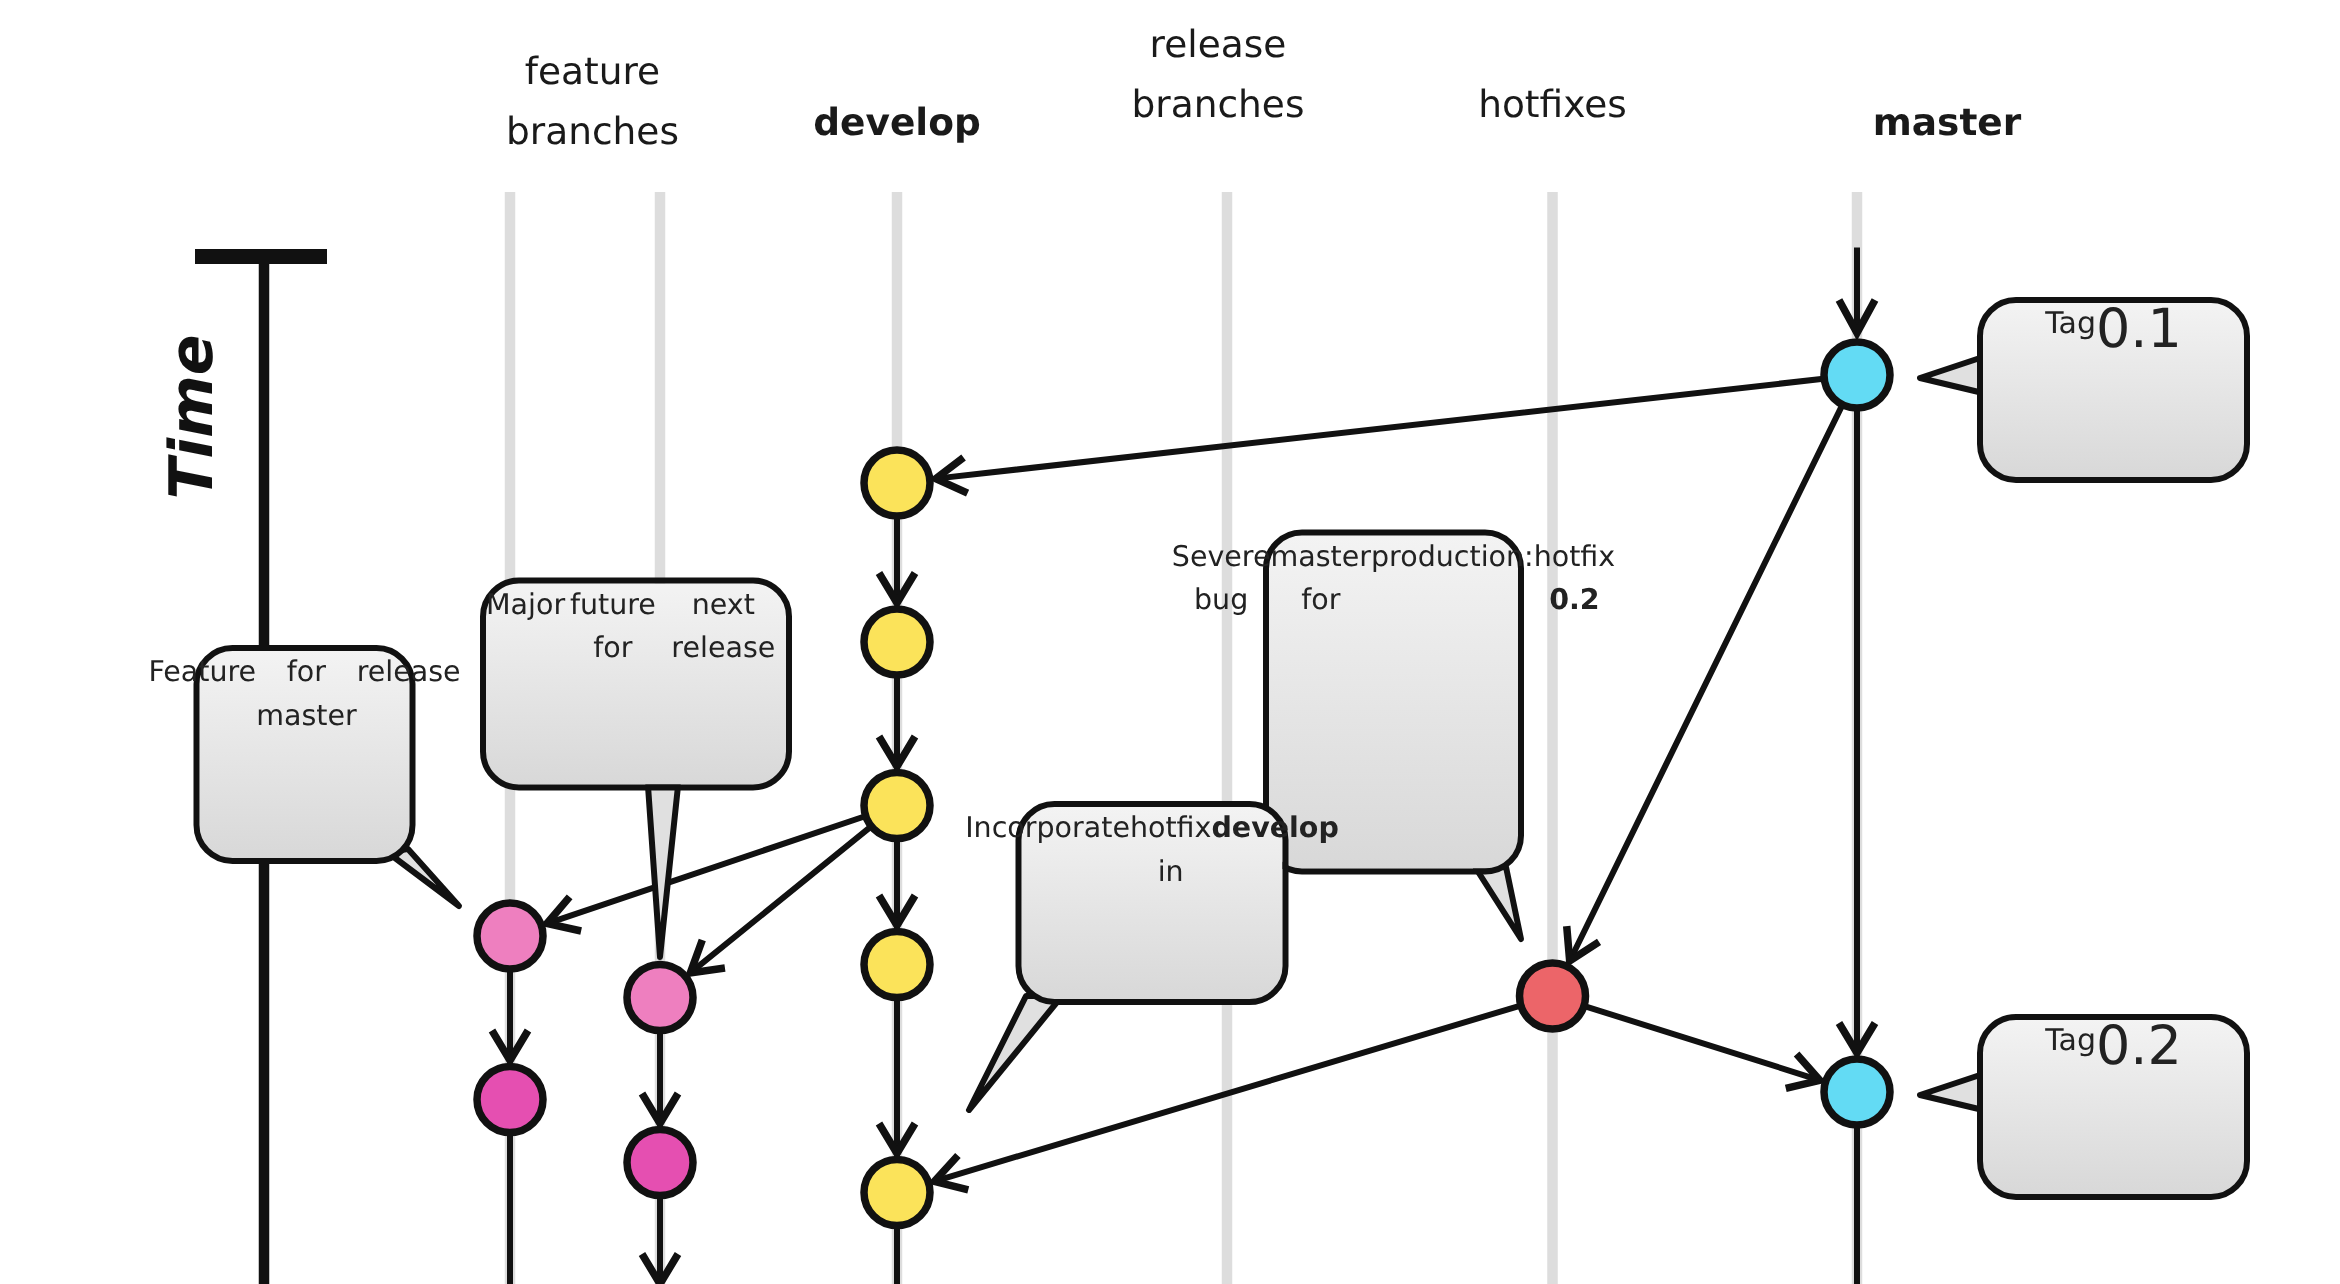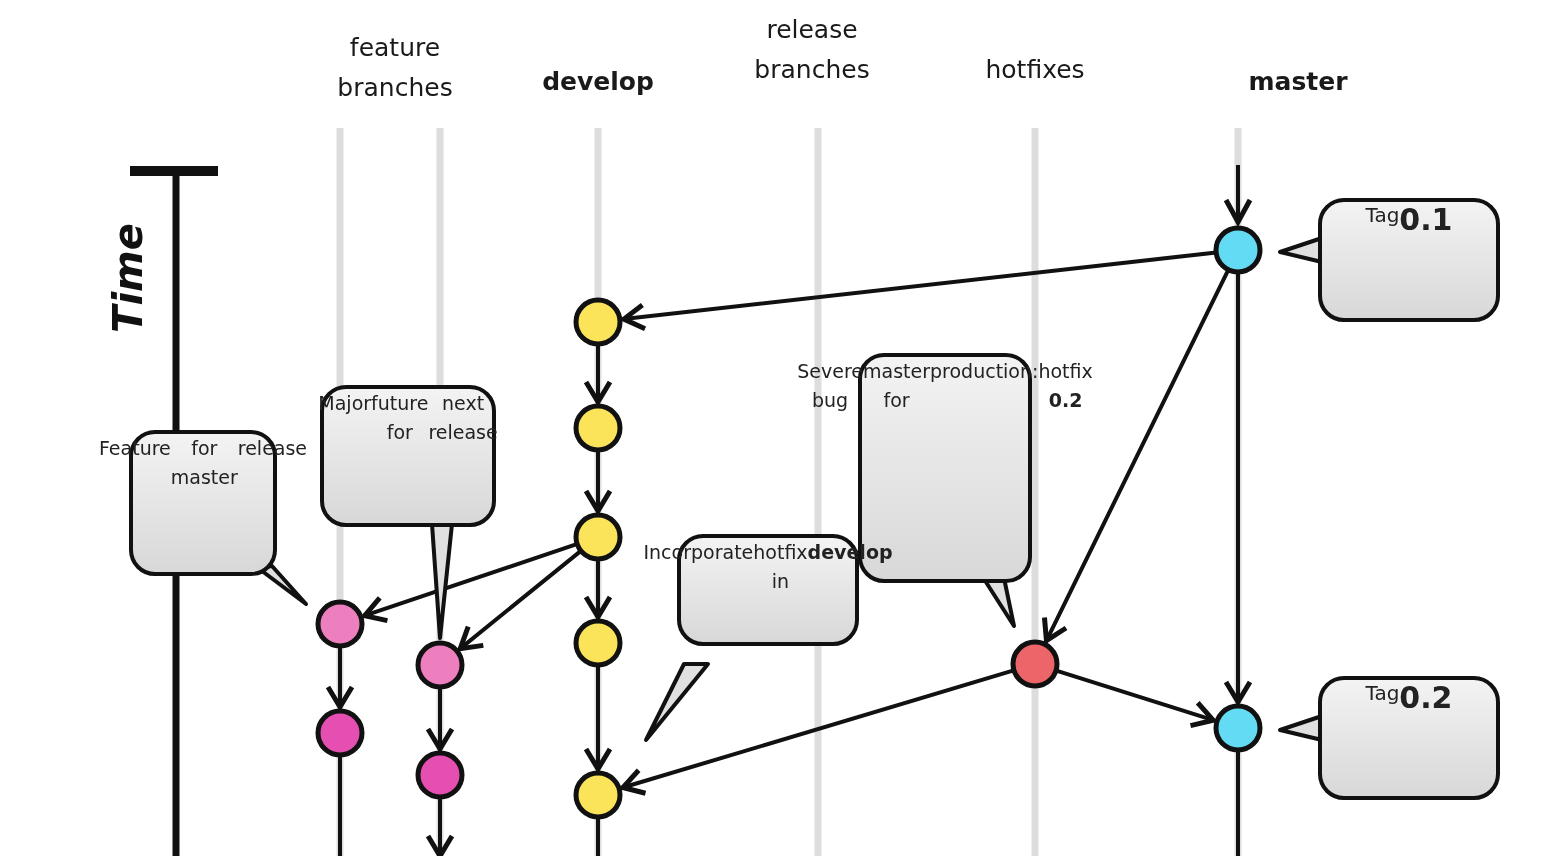--- a/index.html
+++ b/index.html
@@ -4,21 +4,21 @@
 <style>
   html, body { margin:0; padding:0; background:#ffffff; }
   body { width:1560px; height:856px; overflow:hidden; position:relative; font-family:"DejaVu Sans", sans-serif; }
   #canvas { position:absolute; left:0; top:0; }
   .lane-label { position:absolute; text-align:center; color:#1a1a1a; font-size:25px; line-height:40px; width:220px; }
   .lane-label.bold { font-weight:bold; }
   .time-label { position:absolute; left:68px; top:255px; transform:rotate(-90deg); transform-origin:center; font-size:40px; font-weight:bold; font-style:italic; color:#111; width:120px; text-align:center; }
   .bubble { position:absolute; border:4px solid #111; border-radius:26px; background:linear-gradient(#f3f3f3,#d8d8d8); box-sizing:border-box; text-align:center; color:#222; font-size:19px; line-height:29px; display:flex; flex-direction:row; justify-content:center; }
   .bubble .b { font-weight:bold; }
   .tag .t1 { font-size:20px; line-height:26px; }
-  .tag .t2 { font-size:30px; font-weight:bold; line-height:36px; }
+  .tag .t2 { font-size:36px; font-weight:normal; line-height:36px; }
 </style>
 </head>
 <body>
 
 <svg id="canvas" width="1560" height="856">
   <g id="tracks">
       <line x1="340" y1="128" x2="340" y2="856" stroke="#dddddd" stroke-width="7"></line>
       <line x1="440" y1="128" x2="440" y2="856" stroke="#dddddd" stroke-width="7"></line>
       <line x1="598" y1="128" x2="598" y2="856" stroke="#dddddd" stroke-width="7"></line>
       <line x1="818" y1="128" x2="818" y2="856" stroke="#dddddd" stroke-width="7"></line>
@@ -112,28 +112,28 @@
 </div>
 <div class="bubble tag" style="left:1318px; top:676px; width:182px; height:124px;">
   <div class="t1">Tag</div>
   <div class="t2">0.2</div>
 </div>
 <div class="bubble" style="left:129px; top:430px; width:148px; height:146px;">
   <div>Feature</div>
   <div>for master</div>
   <div>release</div>
 </div>
-<div class="bubble" style="left:320px; top:385px; width:176px; height:142px;">
+<div class="bubble" style="left:320px; top:385px; width:208px; height:142px;">
   <div>Major</div>
   <div>future for</div>
   <div>next release</div>
 </div>
-<div class="bubble" style="left:842px; top:353px; width:174px; height:230px;margin-left:16px;">
+<div class="bubble" style="left:842px; top:353px; width:174px; height:230px;">
   <div>Severe bug</div>
   <div>master for</div>
   <div>production:</div>
   <div><span>hotfix </span><span class="b">0.2</span></div>
 </div>
-<div class="bubble" style="left:677px; top:534px; width:182px; height:112px;">
+<div class="bubble" style="left:677px; top:534px; width:182px; height:136px;">
   <div>Incorporate</div>
   <div>hotfix in</div>
   <div class="b">develop</div>
 </div>
 
 </body></html>

